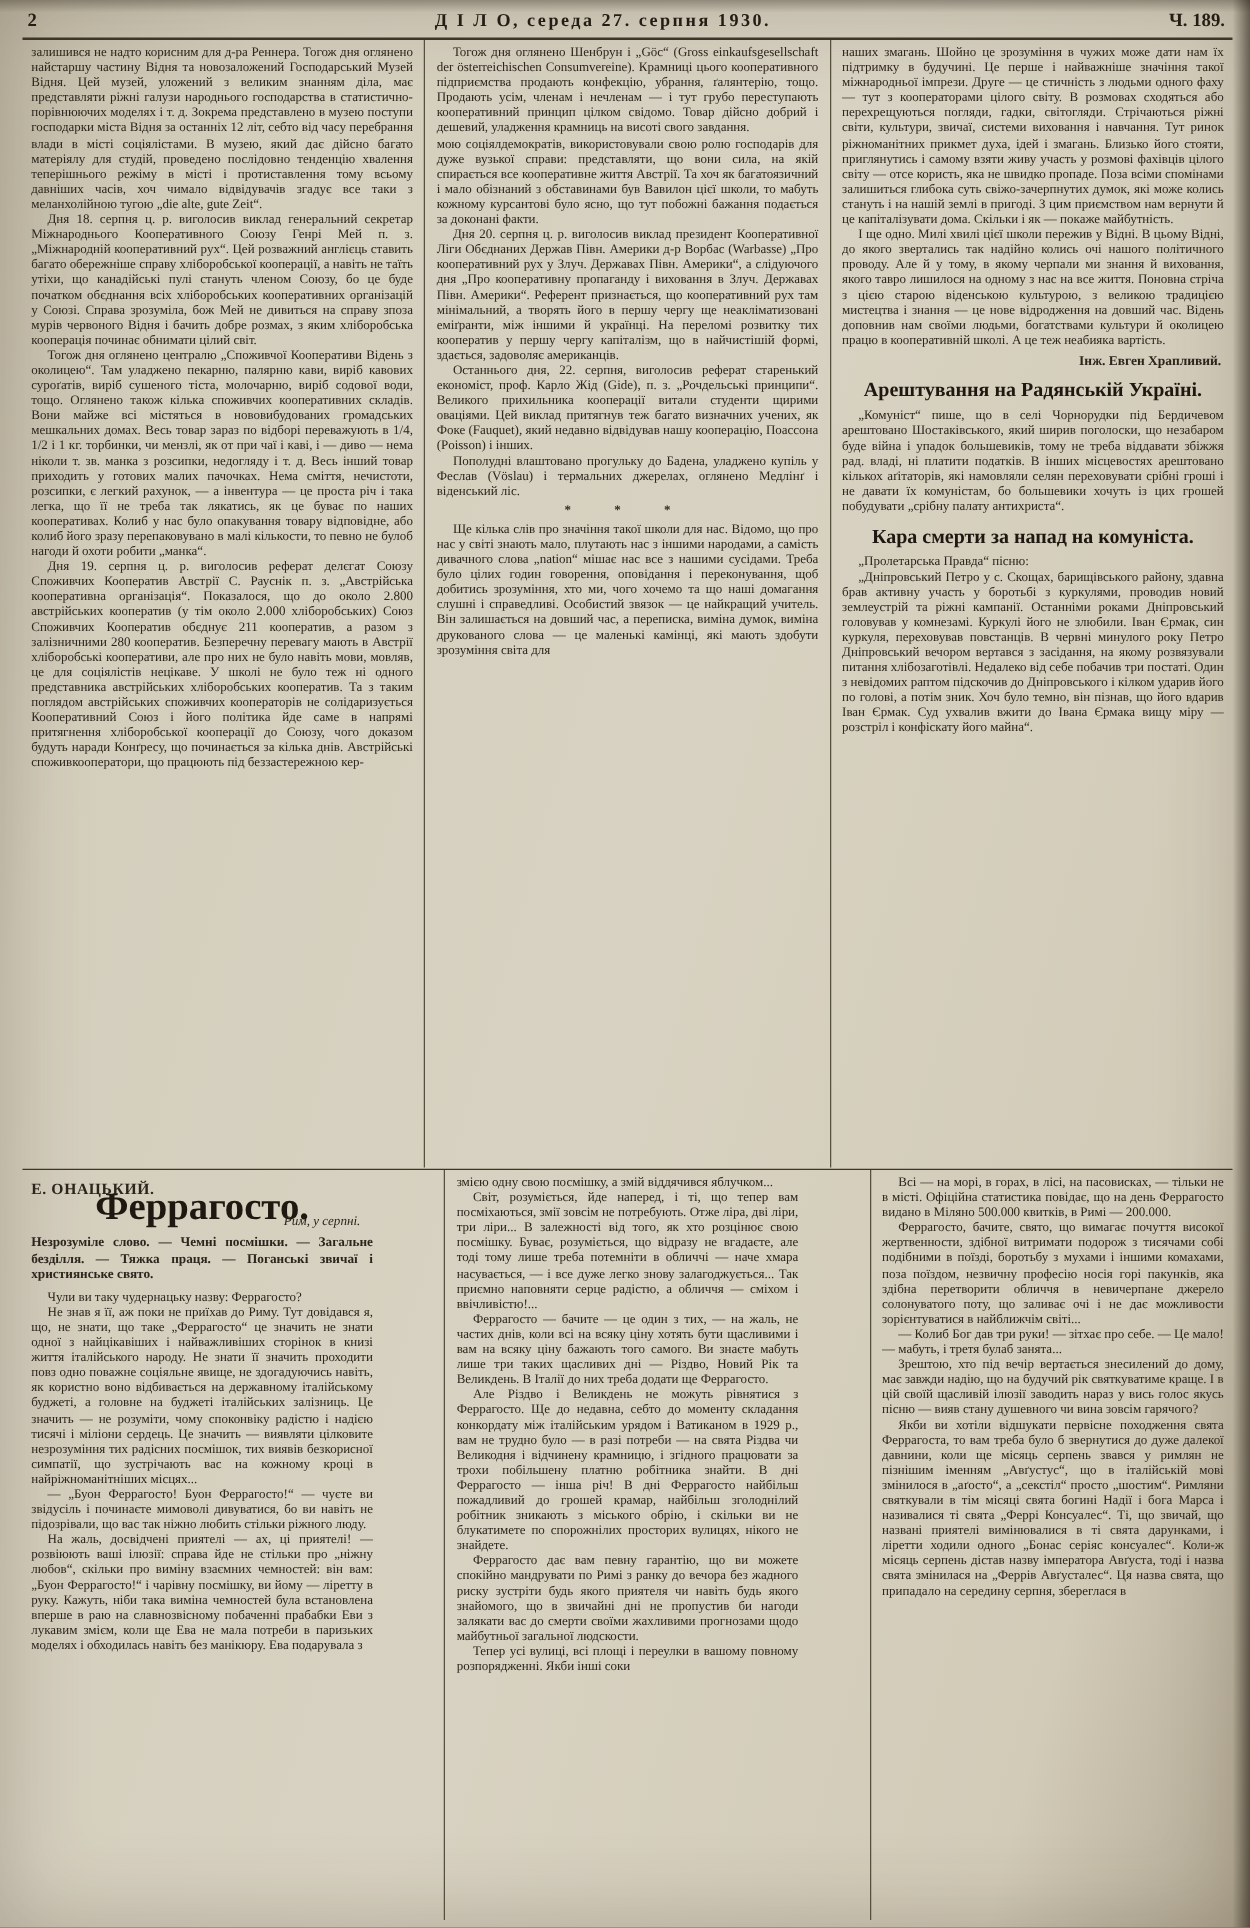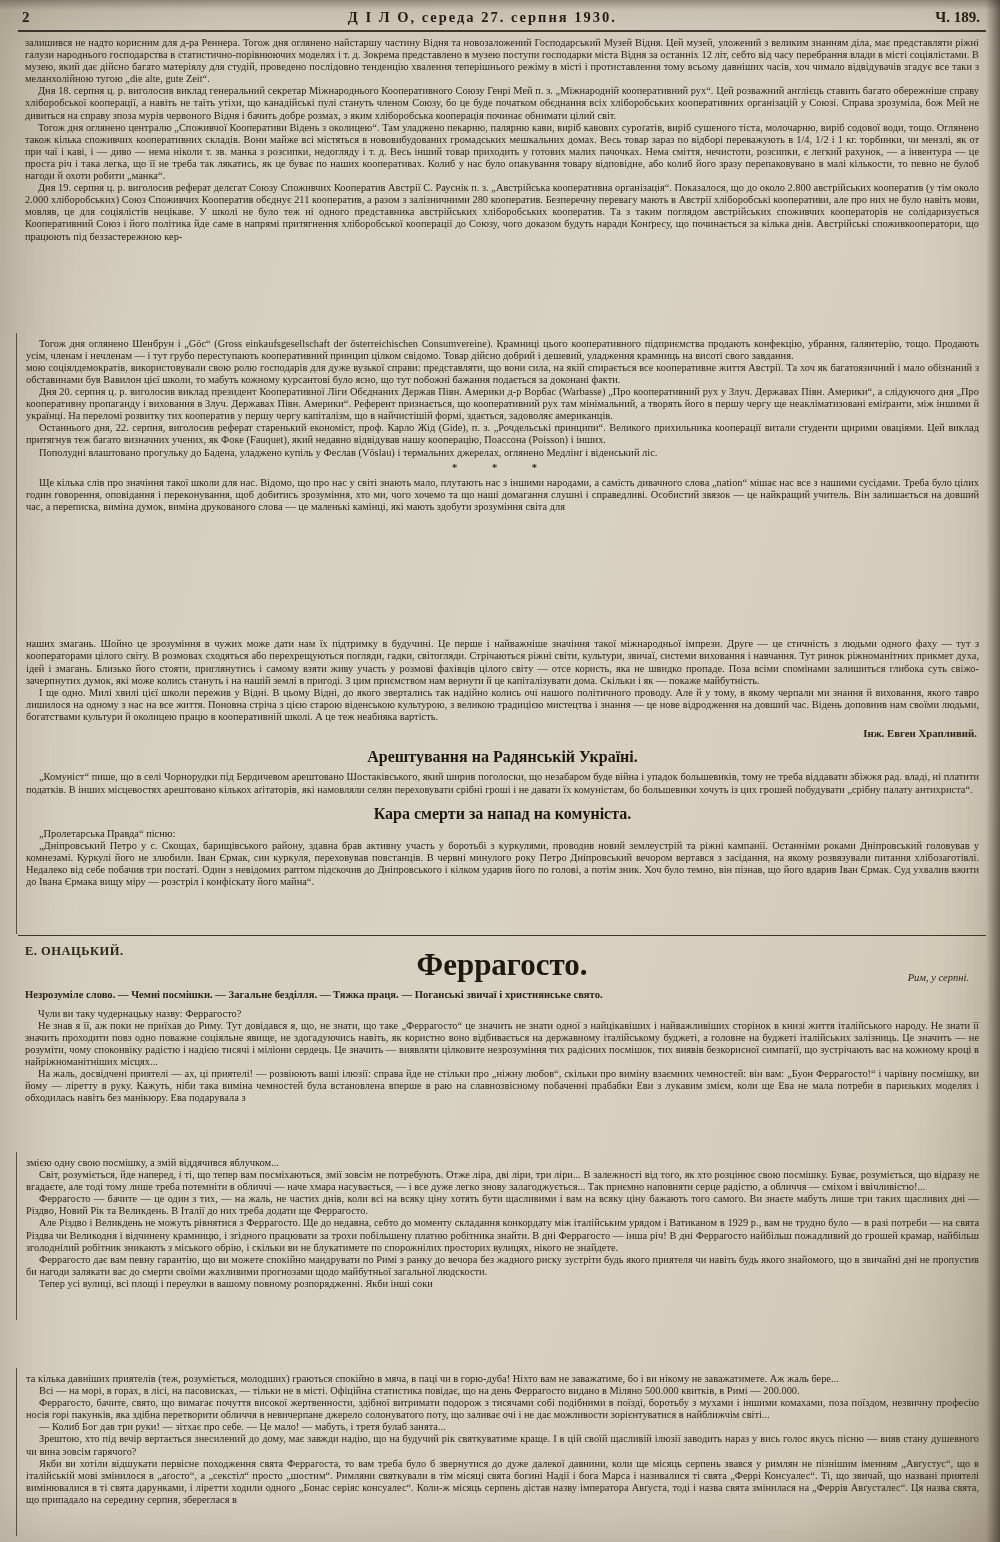--- a/index.html
+++ b/index.html
@@ -28,21 +28,21 @@
     pointer-events:none;
   }
   .masthead-row {
     display:flex; justify-content:space-between; align-items:baseline;
     font-weight:bold; font-size:15px; padding:3px 8px 3px 6px; color:#231d14;
   }
   .masthead-center { letter-spacing:2px; font-size:14.5px; }
   .hrule { border-top:2px solid #3c362a; margin:1px 2px 0; }
   .hrule.thin { border-top-width:1.5px; }
 
-  .cols { display:flex; align-items:stretch;flex-direction:column; }
+  .cols { display:flex; align-items:stretch; }
   .col {
     flex:1 1 0; padding:5px 9px 0; overflow:hidden;
     text-align:justify; font-size:10.4px; line-height:12.1px;
   }
   .col + .col { border-left:1px solid #55503e; }
   .top-cols { height:902px; }
   .bottom-cols { height:600px;gap:48px; }
 
   .para { text-indent:13px; }
   .noindent { text-indent:0; }
@@ -110,33 +110,33 @@
 
   <section class="cols bottom-cols">
     <div class="col">
       <div class="byline">Е. ОНАЦЬКИЙ.</div>
       <h1 class="f-title">Феррагосто.</h1>
       <div class="dateline">Рим, у серпні.</div>
       <div class="lead">Незрозуміле слово. — Чемні посмішки. — Загальне безділля. — Тяжка праця. — Поганські звичаї і християнське свято.</div>
       <div>
           <p class="para">Чули ви таку чудернацьку назву: Феррагосто?</p>
           <p class="para">Не знав я її, аж поки не приїхав до Риму. Тут довідався я, що, не знати, що таке „Феррагосто“ це значить не знати одної з найцікавіших і найважливіших сторінок в книзі життя італійського народу. Не знати її значить проходити повз одно поважне соціяльне явище, не здогадуючись навіть, як користно воно відбивається на державному італійському буджеті, а головне на буджеті італійських залізниць. Це значить — не розуміти, чому споконвіку радістю і надією тисячі і міліони сердець. Це значить — виявляти цілковите незрозуміння тих радісних посмішок, тих виявів безкорисної симпатії, що зустрічають вас на кожному кроці в найріжноманітніших місцях...</p>
+          <p class="para">— „Буон Феррагосто! Буон Феррагосто!“ — чуєте ви звідусіль і починаєте мимоволі дивуватися, бо ви навіть не підозрівали, що вас так ніжно любить стільки ріжного люду.</p>
           <p class="para">На жаль, досвідчені приятелі — ах, ці приятелі! — розвіюють ваші ілюзії: справа йде не стільки про „ніжну любов“, скільки про виміну взаємних чемностей: він вам: „Буон Феррагосто!“ і чарівну посмішку, ви йому — ліретту в руку. Кажуть, ніби така виміна чемностей була встановлена вперше в раю на славнозвісному побаченні прабабки Еви з лукавим змієм, коли ще Ева не мала потреби в паризьких моделях і обходилась навіть без манікюру. Ева подарувала з</p>
         </div>
     </div>
     <div class="col">
         <p class="para noindent">змією одну свою посмішку, а змій віддячився яблучком...</p>
         <p class="para">Світ, розуміється, йде наперед, і ті, що тепер вам посміхаються, змії зовсім не потребують. Отже ліра, дві ліри, три ліри... В залежності від того, як хто розцінює свою посмішку. Буває, розуміється, що відразу не вгадаєте, але тоді тому лише треба потемніти в обличчі — наче хмара насувається, — і все дуже легко знову залагоджується... Так приємно наповняти серце радістю, а обличчя — сміхом і ввічливістю!...</p>
         <p class="para">Феррагосто — бачите — це один з тих, — на жаль, не частих днів, коли всі на всяку ціну хотять бути щасливими і вам на всяку ціну бажають того самого. Ви знаєте мабуть лише три таких щасливих дні — Різдво, Новий Рік та Великдень. В Італії до них треба додати ще Феррагосто.</p>
         <p class="para">Але Різдво і Великдень не можуть рівнятися з Феррагосто. Ще до недавна, себто до моменту складання конкордату між італійським урядом і Ватиканом в 1929 р., вам не трудно було — в разі потреби — на свята Різдва чи Великодня і відчинену крамницю, і згідного працювати за трохи побільшену платню робітника знайти. В дні Феррагосто — інша річ! В дні Феррагосто найбільш пожадливий до грошей крамар, найбільш зголоднілий робітник зникають з міського обрію, і скільки ви не блукатимете по спорожнілих просторих вулицях, нікого не знайдете.</p>
         <p class="para">Феррагосто дає вам певну гарантію, що ви можете спокійно мандрувати по Римі з ранку до вечора без жадного риску зустріти будь якого приятеля чи навіть будь якого знайомого, що в звичайні дні не пропустив би нагоди залякати вас до смерти своїми жахливими прогнозами щодо майбутньої загальної людскости.</p>
         <p class="para">Тепер усі вулиці, всі площі і переулки в вашому повному розпорядженні. Якби інші соки</p>
       </div>
     <div class="col">
-        <p class="para noindent">та кілька давніших приятелів (теж, розуміється, молодших) граються спокійно в мяча, в паці чи в горю-дуба! Ніхто вам не заважатиме, бо і ви нікому не заважатимете. Аж жаль бере...</p>
         <p class="para">Всі — на морі, в горах, в лісі, на пасовисках, — тільки не в місті. Офіційна статистика повідає, що на день Феррагосто видано в Міляно 500.000 квитків, в Римі — 200.000.</p>
         <p class="para">Феррагосто, бачите, свято, що вимагає почуття високої жертвенности, здібної витримати подорож з тисячами собі подібними в поїзді, боротьбу з мухами і іншими комахами, поза поїздом, незвичну професію носія горі пакунків, яка здібна перетворити обличчя в невичерпане джерело солонуватого поту, що заливає очі і не дає можливости зорієнтуватися в найближчім світі...</p>
         <p class="para">— Колиб Бог дав три руки! — зітхає про себе. — Це мало! — мабуть, і третя булаб занята...</p>
         <p class="para">Зрештою, хто під вечір вертається знесилений до дому, має завжди надію, що на будучий рік святкуватиме краще. І в цій своїй щасливій ілюзії заводить нараз у вись голос якусь пісню — вияв стану душевного чи вина зовсім гарячого?</p>
         <p class="para">Якби ви хотіли відшукати первісне походження свята Феррагоста, то вам треба було б звернутися до дуже далекої давнини, коли ще місяць серпень звався у римлян не пізнішим іменням „Авґустус“, що в італійській мові змінилося в „аґосто“, а „секстіл“ просто „шостим“. Римляни святкували в тім місяці свята богині Надії і бога Марса і називалися ті свята „Феррі Консуалес“. Ті, що звичай, що названі приятелі вимінювалися в ті свята дарунками, і ліретти ходили одного „Бонас серіяс консуалес“. Коли-ж місяць серпень дістав назву імператора Авґуста, тоді і назва свята змінилася на „Феррів Авґусталес“. Ця назва свята, що припадало на середину серпня, збереглася в</p>
       </div>
   </section>
 
 </div>
 

